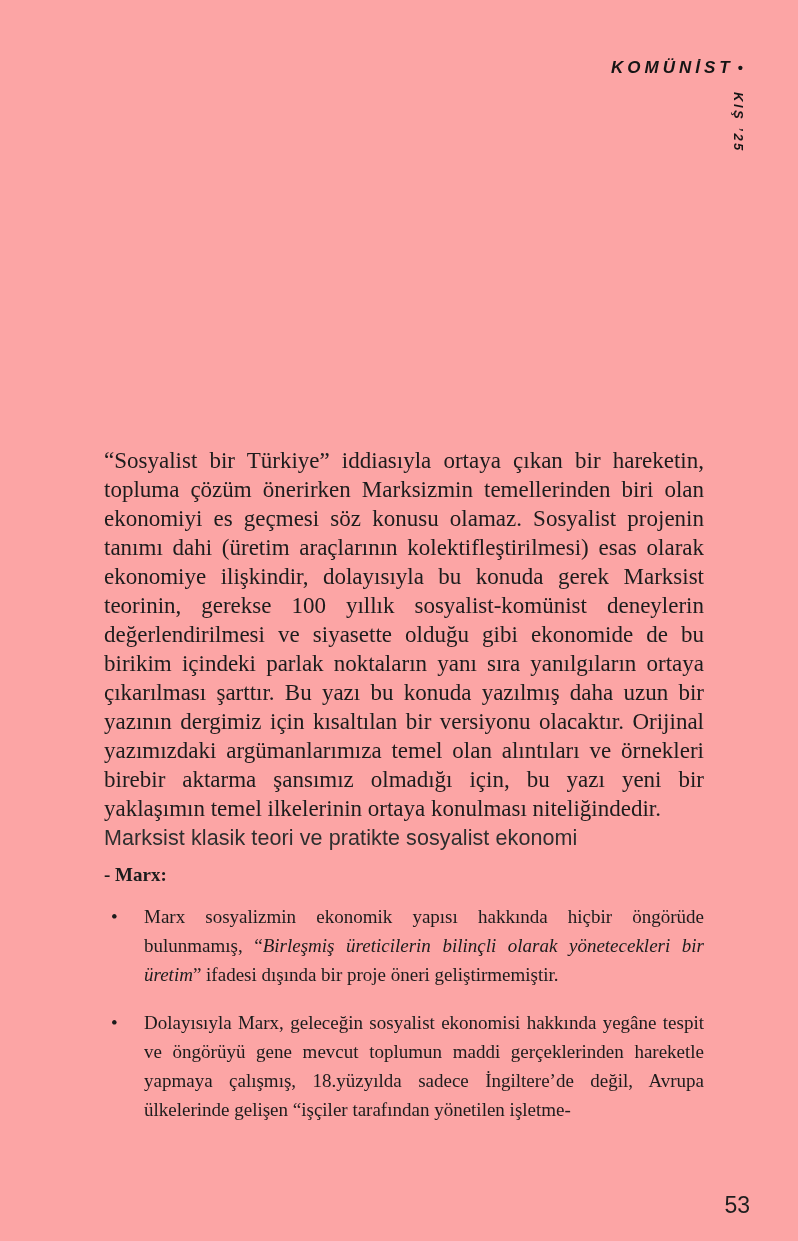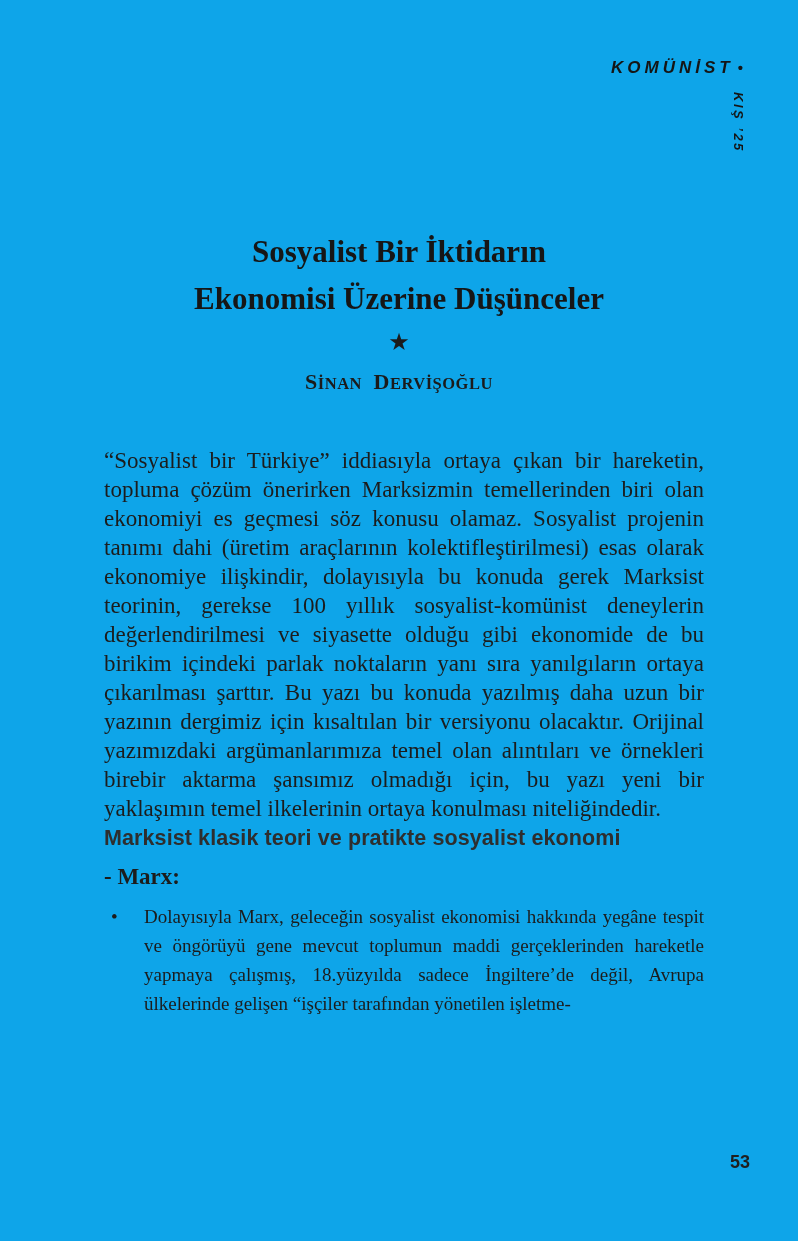--- a/index.html
+++ b/index.html
@@ -4,21 +4,21 @@
 <style>
   * { margin: 0; padding: 0; box-sizing: border-box; }
   html, body { background: #e8e8e8; }
   body { font-family: "Liberation Serif", serif; }
 
   .page {
     position: relative;
     width: 798px;
     height: 1241px;
     margin: 0 auto;
-    background: #0ea5e9;
+    background: #fca5a5;
     color: #1c1c1c;
     overflow: hidden;
   }
 
   
   .masthead {
     position: absolute;
     top: 58px;
     right: 55px;
     font-family: "Liberation Sans", sans-serif;
@@ -91,30 +91,30 @@
     line-height: 29px;
     text-align: justify;
     color: #1c1c1c;
   }
   .section-heading {
     position: absolute;
     top: 826px;
     left: 104px;
     width: 620px;
     font-family: "Liberation Sans", sans-serif;
-    font-weight: 700;
+    font-weight: 400;
     font-size: 21.5px;
     letter-spacing: 0.1px;
     color: #2e2e2e;
   }
   .subheading {
     position: absolute;
     top: 864px;
     left: 104px;
-    font-size: 23px;
+    font-size: 19px;
     font-weight: 700;
     color: #1c1c1c;
   }
   .bullets {
     position: absolute;
     top: 902px;
     left: 104px;
     width: 600px;
     list-style: none;
   }
@@ -132,56 +132,46 @@
     position: absolute;
     left: 7px;
     top: 0;
     font-size: 19px;
   }
   .bullet em { font-style: italic; }
 
   
   .page-number {
     position: absolute;
-    top: 1152px;
+    top: 1192px;
     right: 48px;
     font-family: "Liberation Sans", sans-serif;
-    font-weight: 700;
-    font-size: 18px;
+    font-weight: 400;
+    font-size: 23px;
     color: #1f1f1f;
   }
 </style>
 </head>
 <body>
 
 <div class="page">
 
   <header class="masthead">
     <span class="masthead-title">KOMÜNİST</span><span class="masthead-bullet">•</span>
   </header>
 
   <div class="issue">KIŞ ’25</div>
 
-  <div class="title-block">
-    <h1 class="title">
-      <span class="title-line">Sosyalist Bir İktidarın</span>
-      <span class="title-line">Ekonomisi Üzerine Düşünceler</span>
-    </h1>
-    <div class="star">★</div>
-    <div class="author">
-      <span class="word"><span class="cap">S</span><span class="sc">İNAN</span></span>
-      <span class="word"><span class="cap">D</span><span class="sc">ERVİŞOĞLU</span></span>
-    </div>
-  </div>
 
   <p class="intro">“Sosyalist bir Türkiye” iddiasıyla ortaya çıkan bir hareketin, topluma çözüm önerirken Marksizmin temellerinden biri olan ekonomiyi es geçmesi söz konusu olamaz. Sosyalist projenin tanımı dahi (üretim araçlarının kolektifleştirilmesi) esas olarak ekonomiye ilişkindir, dolayısıyla bu konuda gerek Marksist teorinin, gerekse 100 yıllık sosyalist-komünist deneylerin değerlendirilmesi ve siyasette olduğu gibi ekonomide de bu birikim içindeki parlak noktaların yanı sıra yanılgıların ortaya çıkarılması şarttır. Bu yazı bu konuda yazılmış daha uzun bir yazının dergimiz için kısaltılan bir versiyonu olacaktır. Orijinal yazımızdaki argümanlarımıza temel olan alıntıları ve örnekleri birebir aktarma şansımız olmadığı için, bu yazı yeni bir yaklaşımın temel ilkelerinin ortaya konulması niteliğindedir.</p>
 
   <h2 class="section-heading">Marksist klasik teori ve pratikte sosyalist ekonomi</h2>
 
   <p class="subheading">- Marx:</p>
 
   <ul class="bullets">
+    <li class="bullet"><span>Marx sosyalizmin ekonomik yapısı hakkında hiçbir öngörüde bulunmamış, “</span><em>Birleşmiş üreticilerin bilinçli olarak yönetecekleri bir üretim</em><span>” ifadesi dışında bir proje öneri geliştirmemiştir.</span></li>
     <li class="bullet">Dolayısıyla Marx, geleceğin sosyalist ekonomisi hakkında yegâne tespit ve öngörüyü gene mevcut toplumun maddi gerçeklerinden hareketle yapmaya çalışmış, 18.yüzyılda sadece İngiltere’de değil, Avrupa ülkelerinde gelişen “işçiler tarafından yönetilen işletme-</li>
   </ul>
 
   <div class="page-number">53</div>
 
 </div>
 
 </body></html>

